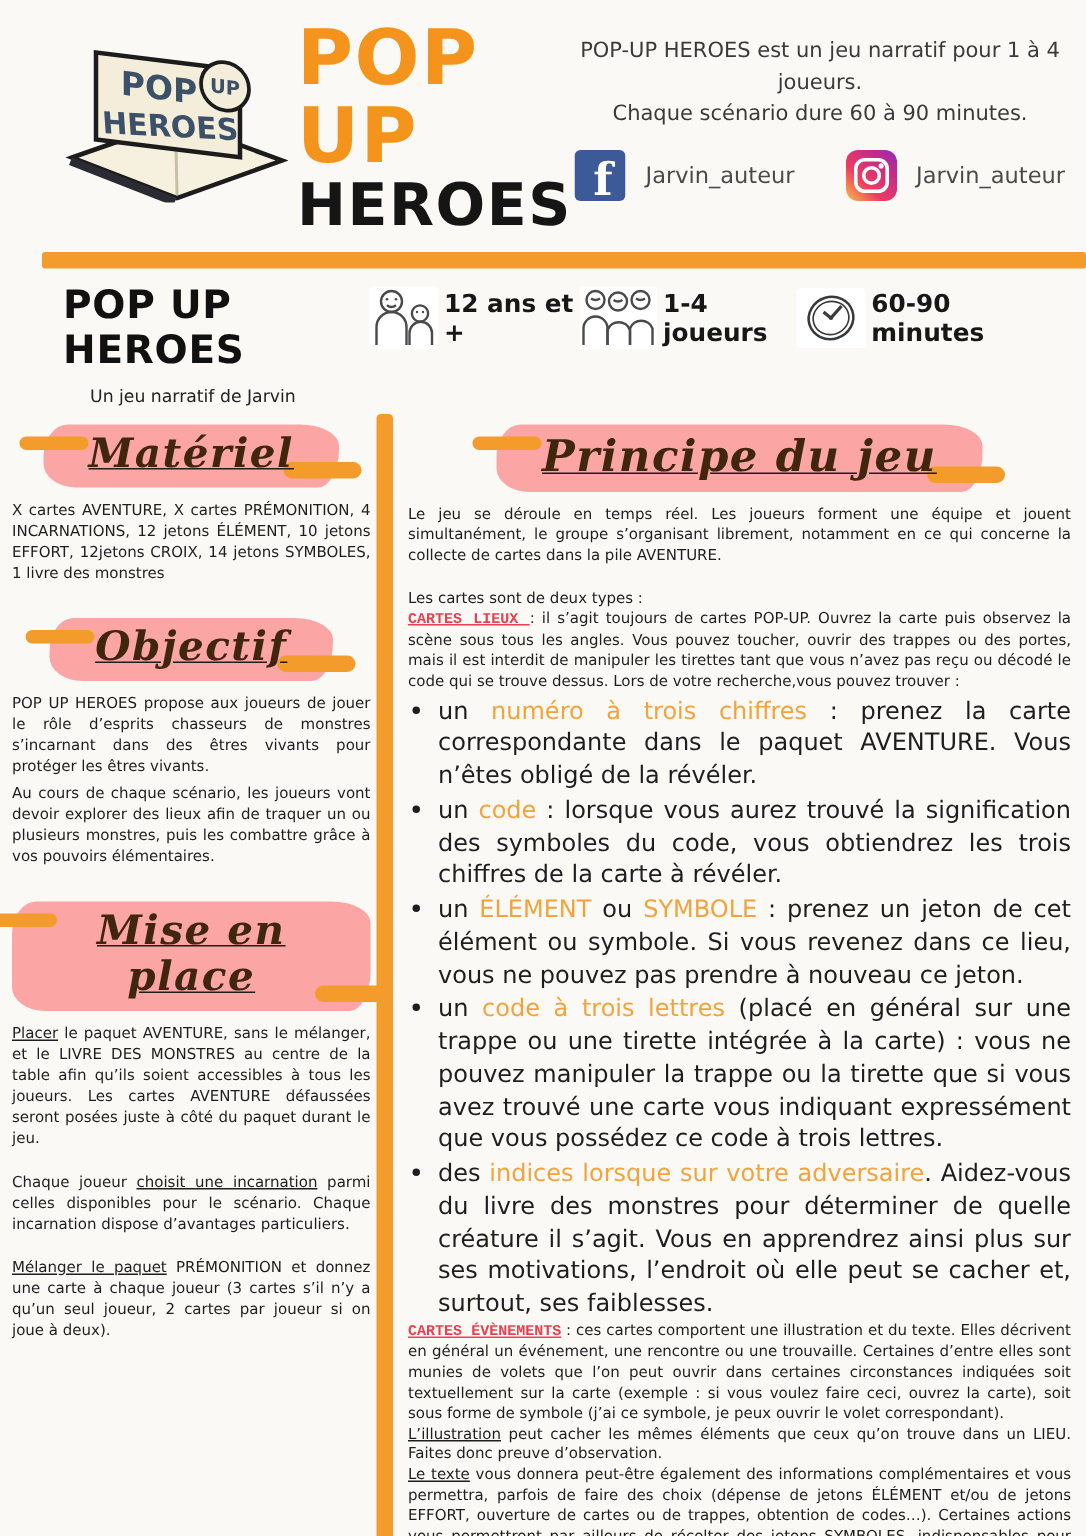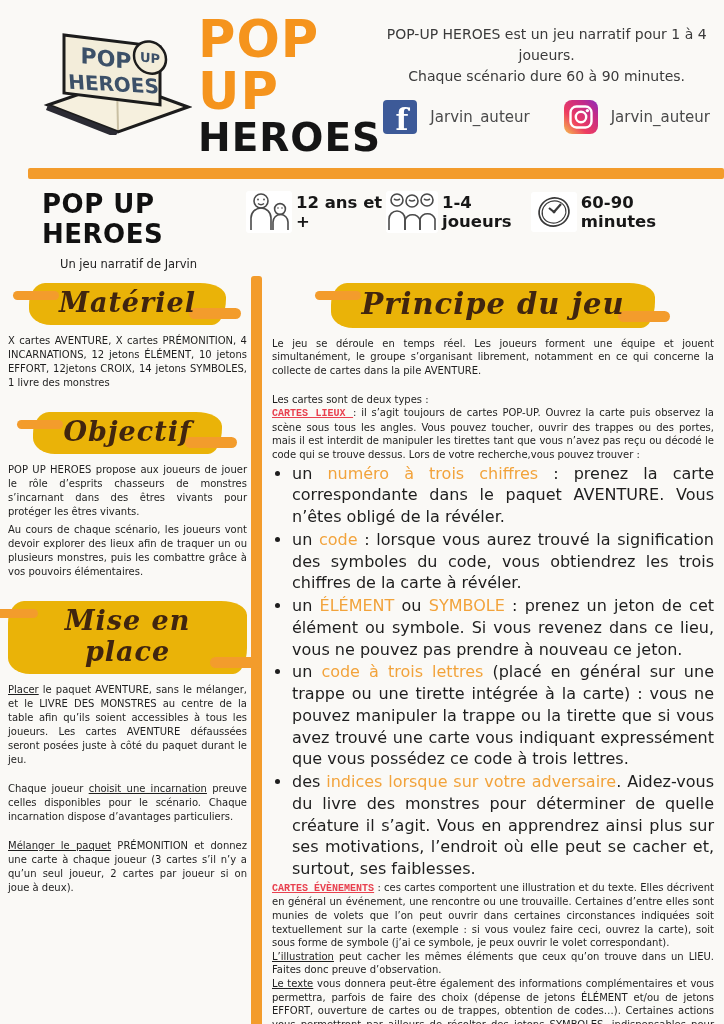--- a/index.html
+++ b/index.html
@@ -30,23 +30,24 @@
   .info-items{display:flex;flex:1;justify-content:space-between;padding:2px 6px 0 4px;}
   .info-item{display:flex;align-items:center;gap:4px;font-weight:bold;font-size:16.5px;color:#171717;}
   .icon-box{background:#fff;border-radius:3px;padding:1px;}
   
   .main{display:flex;padding:3px 6px 0 8px;}
   .col-left{width:239px;flex:none;}
   .col-right{flex:1;padding:0 4px 0 4px;}
   
   .brush-wrap{text-align:center;margin:9px 0 9px;}
   .brush{
-    position:relative;display:inline-block;background:#eab308;
+    position:relative;display:inline-block;background:#fca5a5;
     border-radius:16px 26px 14px 22px / 22px 14px 26px 16px;
     padding:4px 30px 7px;
+    text-decoration:underline;
   }
   .brush::before{content:"";position:absolute;left:-16px;top:8px;width:46px;height:9px;background:#f39c2c;border-radius:6px;}
   .brush::after{content:"";position:absolute;right:-15px;bottom:6px;width:52px;height:11px;background:#f39c2c;border-radius:6px;}
   .brush span{
     position:relative;z-index:1;
     font-family:"DejaVu Serif", serif;font-style:italic;font-weight:bold;
     font-size:27px;color:#40250f;letter-spacing:1px;
   }
   .brush-right span{font-size:29px;}
   
@@ -184,21 +185,21 @@
   <div class="col-left">
     <div class="brush-wrap"><div class="brush"><span>Matériel</span></div></div>
     <p class="para">X cartes AVENTURE, X cartes PRÉMONITION, 4 INCARNATIONS, 12 jetons ÉLÉMENT, 10 jetons EFFORT, 12jetons CROIX, 14 jetons SYMBOLES, 1 livre des monstres</p>
 
     <div class="brush-wrap" style="margin-top:22px;"><div class="brush"><span>Objectif</span></div></div>
     <p class="para">POP UP HEROES propose aux joueurs de jouer le rôle d’esprits chasseurs de monstres s’incarnant dans des êtres vivants pour protéger les êtres vivants.</p>
     <p class="para smallgap">Au cours de chaque scénario, les joueurs vont devoir explorer des lieux afin de traquer un ou plusieurs monstres, puis les combattre grâce à vos pouvoirs élémentaires.</p>
 
     <div class="brush-wrap" style="margin-top:22px;"><div class="brush"><span>Mise en place</span></div></div>
     <p class="para"><span class="u">Placer</span><span> le paquet AVENTURE, sans le mélanger, et le LIVRE DES MONSTRES au centre de la table afin qu’ils soient accessibles à tous les joueurs. Les cartes AVENTURE défaussées seront posées juste à côté du paquet durant le jeu.</span></p>
-    <p class="para gap"><span>Chaque joueur </span><span class="u">choisit une incarnation</span><span> preuve celles disponibles pour le scénario. Chaque incarnation dispose d’avantages particuliers.</span></p>
+    <p class="para gap"><span>Chaque joueur </span><span class="u">choisit une incarnation</span><span> parmi celles disponibles pour le scénario. Chaque incarnation dispose d’avantages particuliers.</span></p>
     <p class="para gap"><span class="u">Mélanger le paquet</span><span> PRÉMONITION et donnez une carte à chaque joueur (3 cartes s’il n’y a qu’un seul joueur, 2 cartes par joueur si on joue à deux).</span></p>
     <p class="para gap"></p>
   </div>
 
   <div class="vbar"></div>
 
   <div class="col-right">
     <div class="brush-wrap"><div class="brush brush-right"><span>Principe du jeu</span></div></div>
     <p class="para">Le jeu se déroule en temps réel. Les joueurs forment une équipe et jouent simultanément, le groupe s’organisant librement, notamment en ce qui concerne la collecte de cartes dans la pile AVENTURE.</p>
     <p class="para gap">Les cartes sont de deux types :</p>

